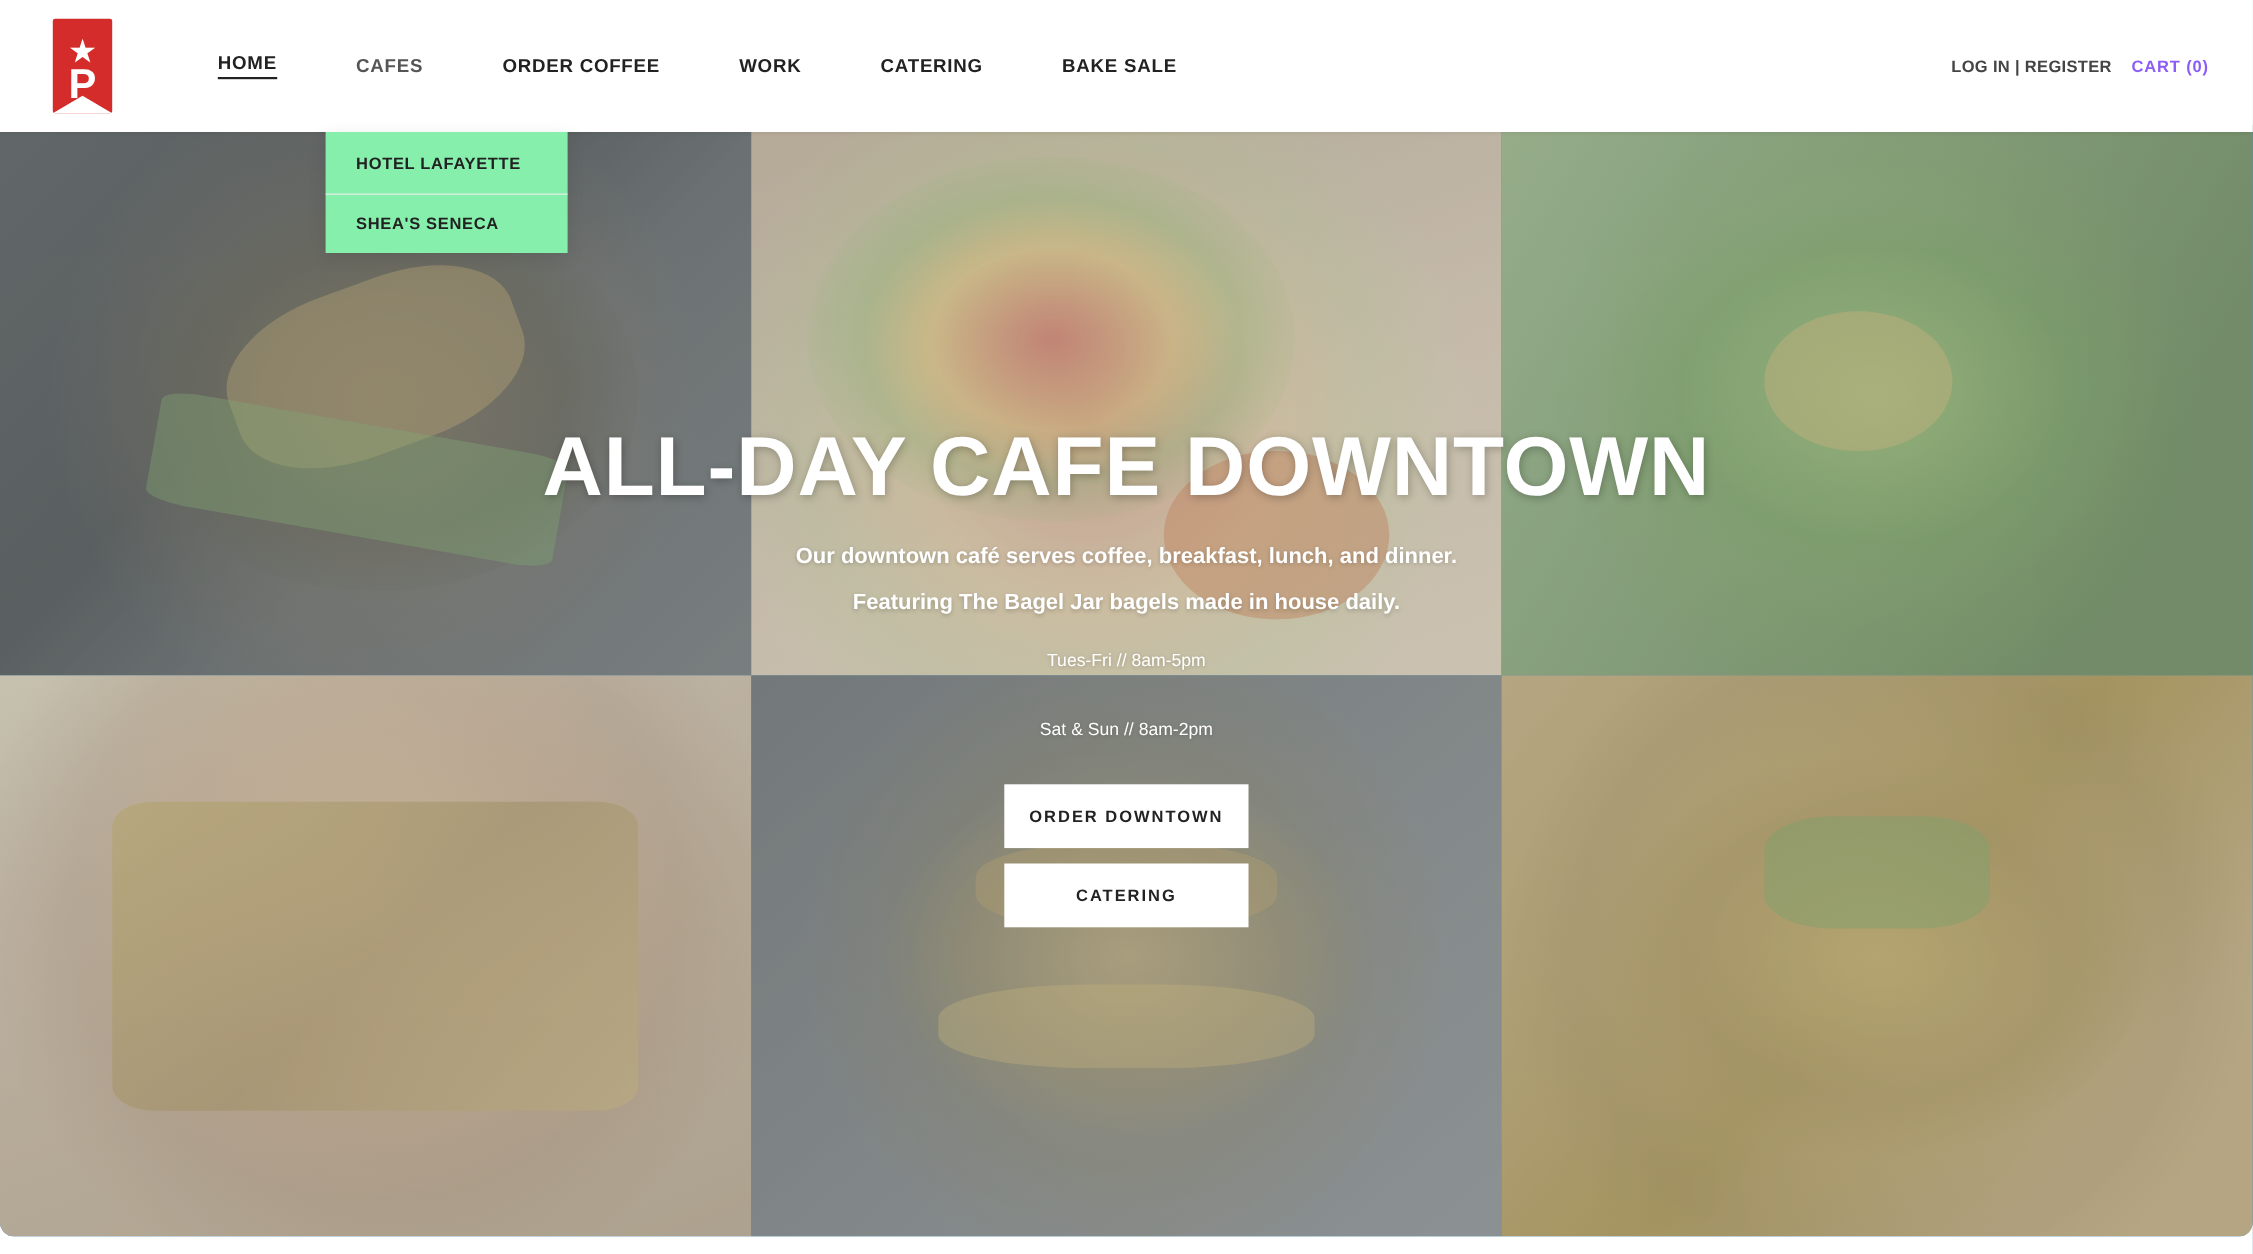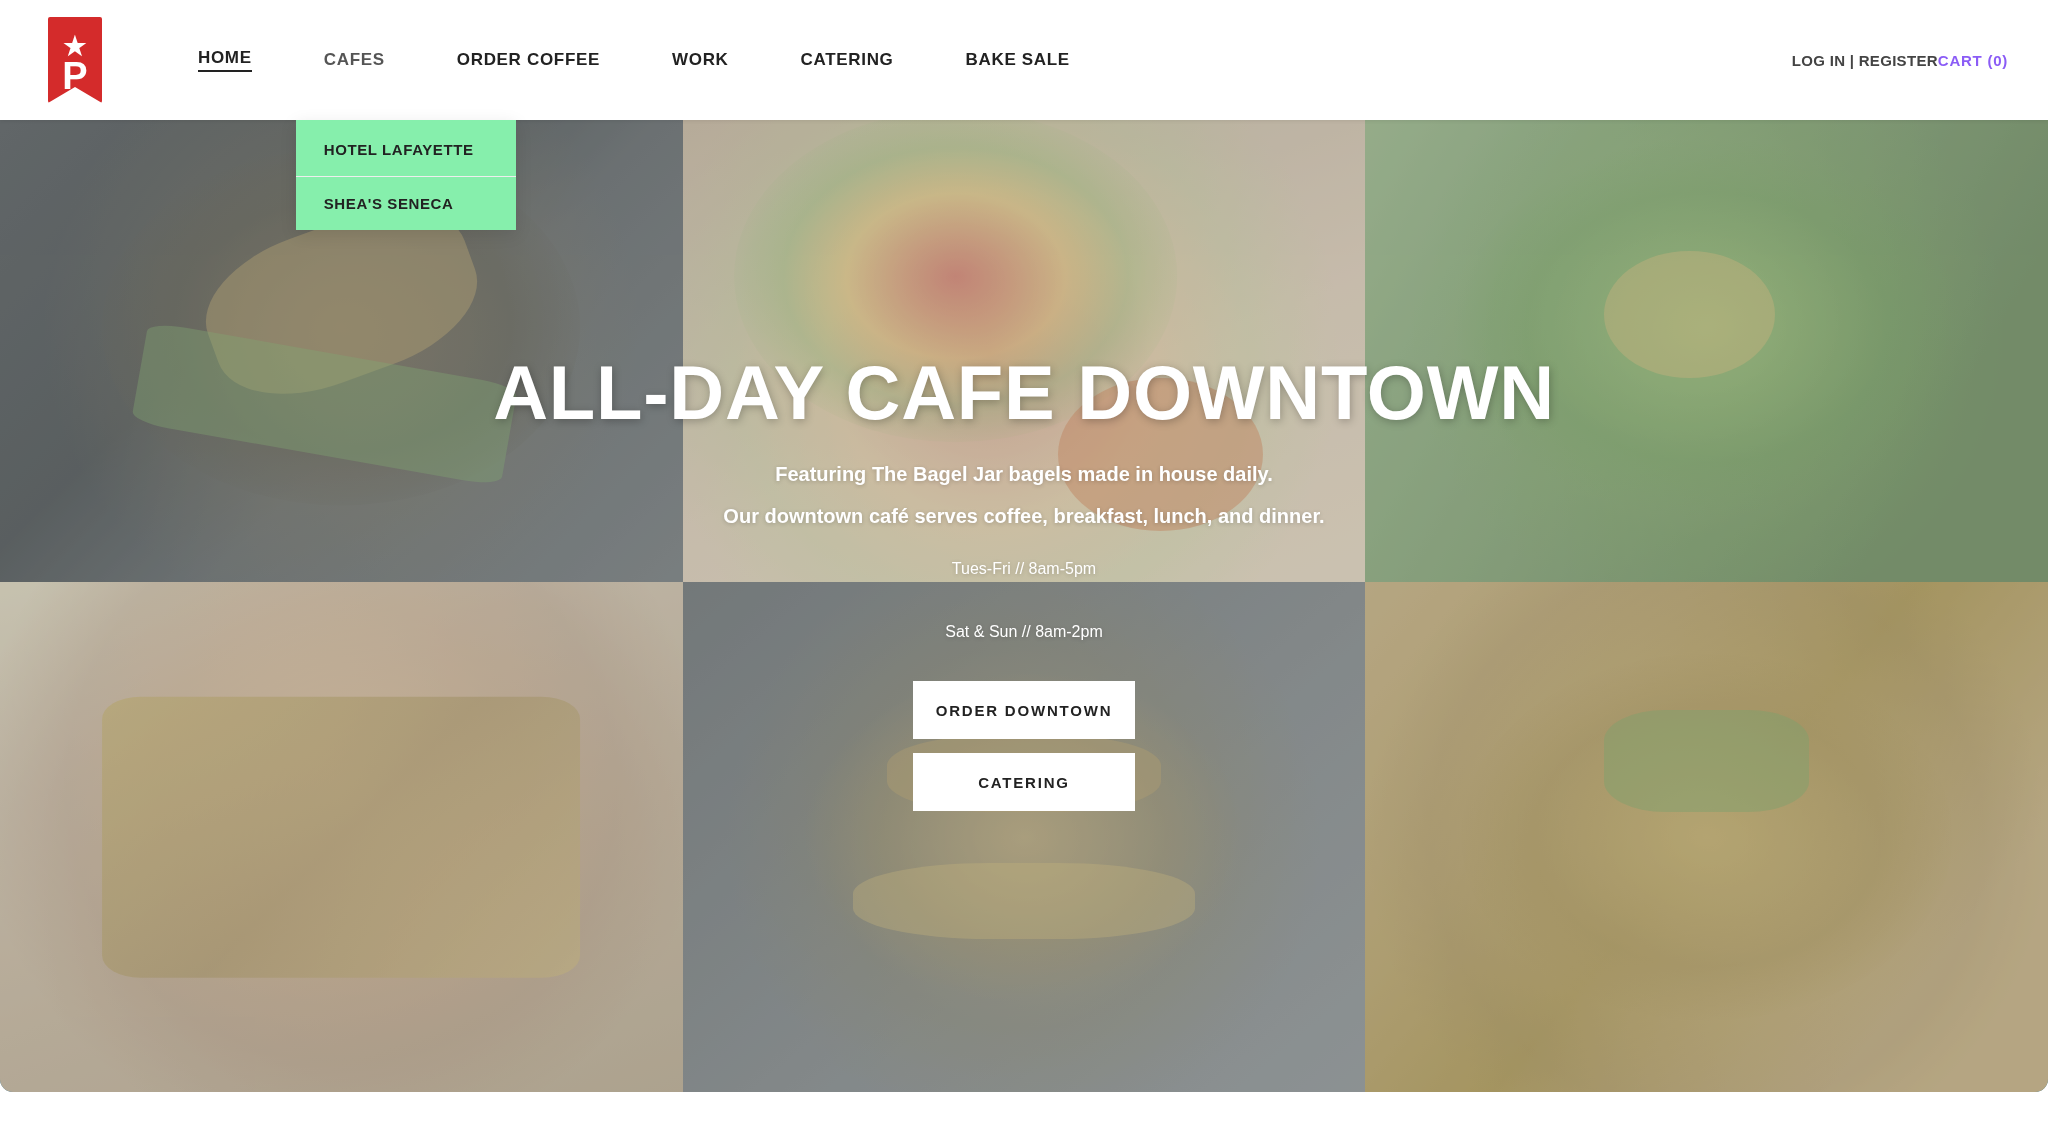--- a/index.html
+++ b/index.html
@@ -82,21 +82,21 @@
       text-transform: uppercase;
       cursor: pointer;
       border-bottom: 1px solid #eee;
       text-decoration: none;
     }
     .dropdown-item:last-child { border-bottom: none; }
 
     .header-right {
       display: flex;
       align-items: center;
-      gap: 0;
+      gap: 18px;
       margin-left: auto;
       flex-shrink: 0;
     }
     .auth-links {
       font-size: 15px;
       font-weight: 600;
       color: #444;
       letter-spacing: 0.02em;
       cursor: pointer;
     }
@@ -104,21 +104,21 @@
       font-size: 15px;
       font-weight: 700;
       color: #8b5cf6;
       letter-spacing: 0.05em;
       cursor: pointer;
       text-transform: uppercase;
     }
 
     
     .hero {
-      margin-top: 72px;
+      margin-top: 104px;
       position: relative;
       width: 100%;
       height: calc(100vh - 120px);
       min-height: 700px;
       overflow: hidden;
       background: #0369a1;
       border-radius: 13px;
     }
     .hero-bg {
       position: absolute;
@@ -302,22 +302,22 @@
 
       <div style="position:absolute;top:50%;left:50%;transform:translate(-50%,-50%);width:72%;height:72%;background:radial-gradient(ellipse,rgba(200,160,60,0.7) 0%,rgba(160,120,30,0.5) 50%,transparent 72%);border-radius:50%;"></div>
       <div style="position:absolute;top:25%;left:35%;width:30%;height:20%;background:rgba(100,150,50,0.5);border-radius:30%;"></div>
     </div>
   </div>
 
   <div class="hero-overlay"></div>
 
   <div class="hero-content">
     <h1 class="hero-title">ALL-DAY CAFE DOWNTOWN</h1>
+    <p class="hero-subtitle">Our downtown café serves coffee, breakfast, lunch, and dinner.</p>
     <p class="hero-subtitle">Featuring The Bagel Jar bagels made in house daily.</p>
-    <p class="hero-subtitle">Our downtown café serves coffee, breakfast, lunch, and dinner.</p>
     <div style="height:14px;"></div>
     <p class="hero-hours">Tues-Fri // 8am-5pm</p>
     <p class="hero-hours">Sat &amp; Sun // 8am-2pm</p>
 
     <div class="hero-buttons">
       <button class="hero-btn">ORDER DOWNTOWN</button>
       <button class="hero-btn">CATERING</button>
     </div>
   </div>
 </section>

